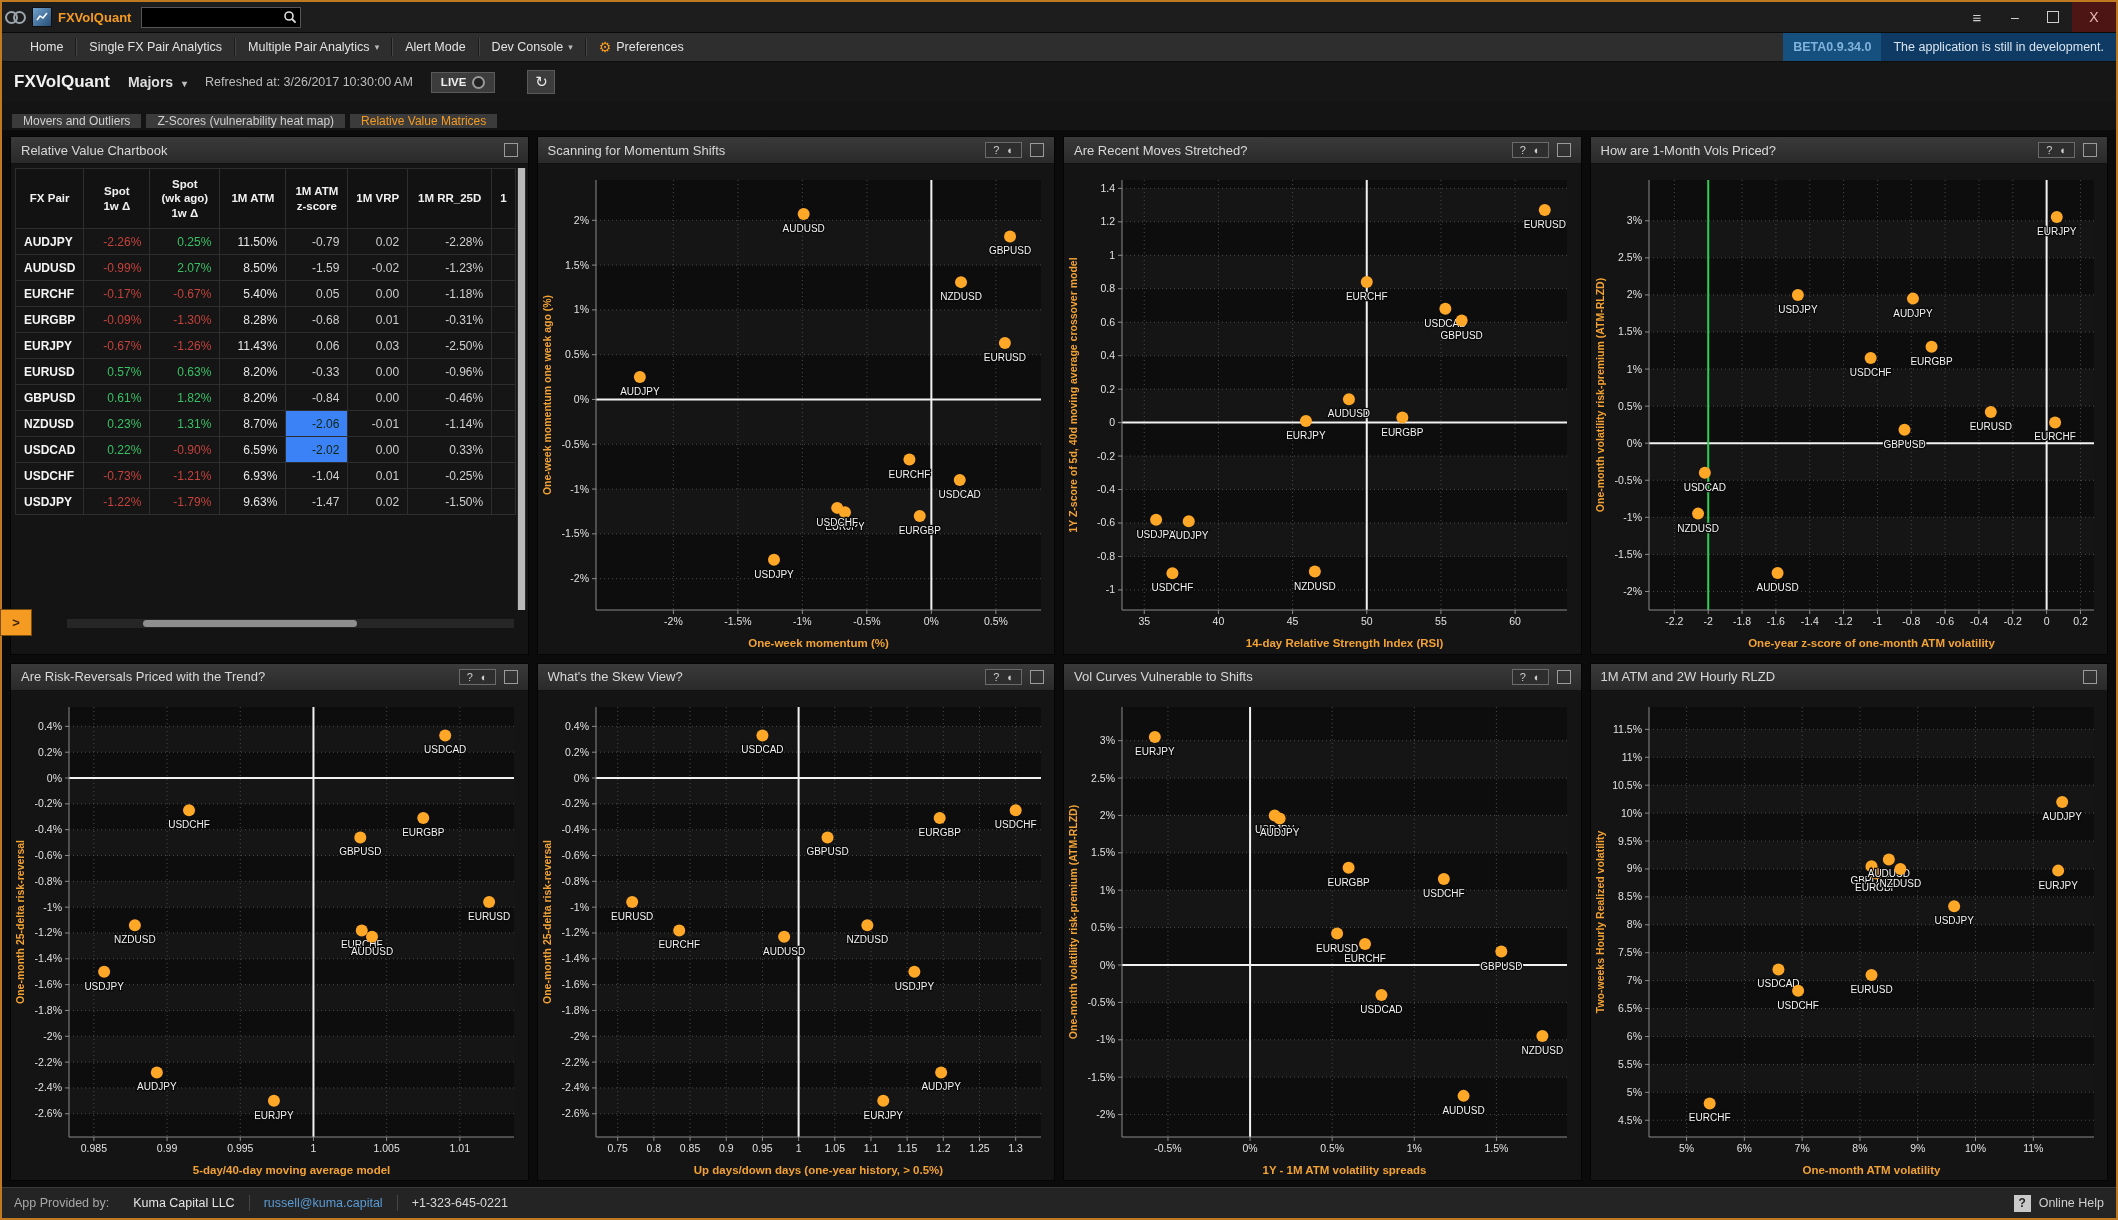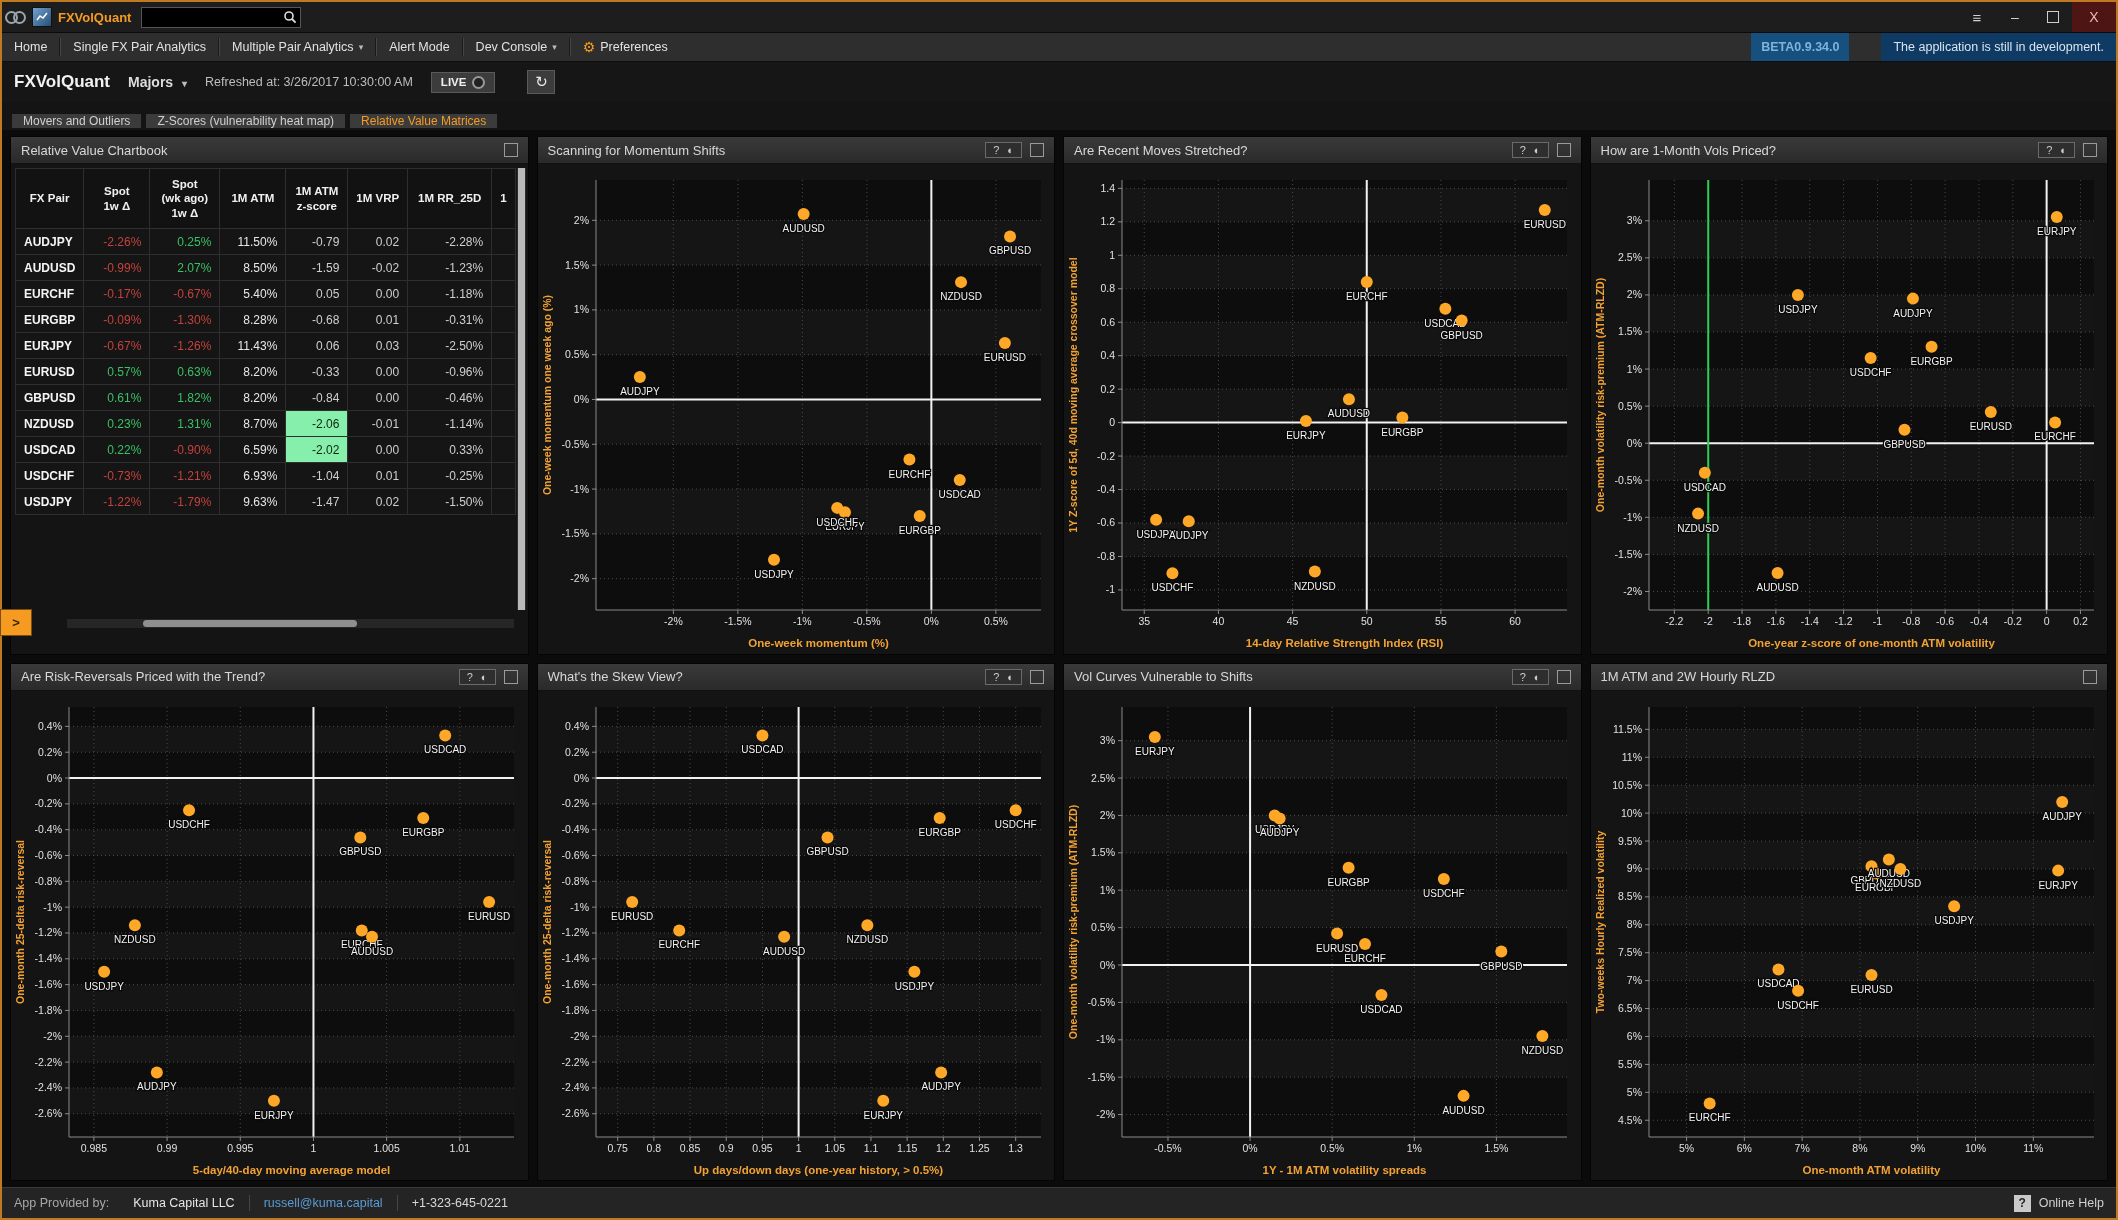--- a/index.html
+++ b/index.html
@@ -17,28 +17,28 @@
   .search-box input{position:absolute;inset:0;background:transparent;border:none;outline:none;color:#ddd;font-size:12px;padding:0 22px 0 6px;width:100%;box-sizing:border-box;}
   .search-glass{position:absolute;right:3px;top:2px;}
   .tb-spacer{flex:1;}
   .winbtn{width:38px;height:100%;display:flex;align-items:center;justify-content:center;color:#cfcfcf;font-size:14px;}
   .winbtn.close{background:#4E1515;color:#e8b8b8;width:44px;}
   .hamburger{letter-spacing:0;font-size:15px;color:#cfcfcf;}
   .maxbox{width:10px;height:10px;border:1px solid #cfcfcf;display:inline-block;}
 
   
   .menubar{height:28px;background:#2E2E2E;display:flex;align-items:stretch;flex:0 0 auto;border-bottom:1px solid #0e0e0e;}
-  #menu-items{display:flex;align-items:stretch;}
+  #menu-items{display:flex;align-items:stretch;padding-left:16px;}
   .menu-item{display:flex;align-items:center;padding:0 12px;color:#E2E2E2;font-size:12.5px;cursor:default;white-space:nowrap;}
   .menu-sep{width:1px;background:#1a1a1a;border-right:1px solid #454545;margin:5px 0;}
   .menu-arrow{font-size:9px;color:#bbb;margin-left:5px;}
   .gear{color:#F59B22;font-size:14px;margin-right:5px;}
   .mb-spacer{flex:1;}
   .beta-badge{background:#16507E;display:flex;align-items:center;padding:0 10px;color:#7FB3DC;font-size:12.5px;font-weight:bold;gap:0;}
-  .dev-msg{background:#0E3A63;display:flex;align-items:center;padding:0 12px;color:#D9E4EE;font-size:12.5px;margin-left:32px;}
+  .dev-msg{background:#0E3A63;display:flex;align-items:center;padding:0 12px;color:#D9E4EE;font-size:12.5px;}
 
   
   .pageheader{height:40px;display:flex;align-items:center;background:#161616;flex:0 0 auto;padding-left:12px;gap:18px;}
   .ph-title{color:#F2F2F2;font-size:17px;font-weight:bold;}
   .ph-sel{color:#DDD;font-size:14px;font-weight:bold;}
   .ph-sel .menu-arrow{font-size:10px;}
   .ph-refreshed{color:#BDBDBD;font-size:12.5px;}
   .live-btn{background:#3C3C3C;border:1px solid #5A5A5A;color:#EFEFEF;font-size:11.5px;font-weight:bold;padding:3px 9px;display:flex;align-items:center;gap:6px;}
   .live-dot{width:9px;height:9px;border-radius:50%;border:2px solid #999;background:#222;display:inline-block;}
   .refresh-btn{background:#3C3C3C;border:1px solid #5A5A5A;color:#E8E8E8;font-size:15px;width:26px;height:22px;display:flex;align-items:center;justify-content:center;margin-left:14px;}
@@ -60,21 +60,21 @@
   
   .rv-table{border-collapse:collapse;margin:4px 0 0 4px;table-layout:fixed;}
   .rv-table th,.rv-table td{border:1px solid #2E2E2E;font-size:12px;padding:0 8px;height:26px;box-sizing:border-box;white-space:nowrap;overflow:hidden;}
   .rv-table th{color:#F0F0F0;font-weight:bold;font-size:11.5px;text-align:center;height:60px;vertical-align:middle;background:#121212;line-height:1.25;}
   .rv-table td{text-align:right;background:#151515;}
   .rv-table td.pair{text-align:left;color:#F5F5F5;font-weight:bold;}
   .rv-table td.red{color:#C4423C;}
   .rv-table td.green{color:#39C065;}
   .rv-table td.white{color:#E8E8E8;}
   .rv-table td.plain{color:#CFCFCF;}
-  .rv-table td.hl{background:#86efac;color:#10240F;}
+  .rv-table td.hl{background:#3b82f6;color:#10240F;}
   .vscroll{position:absolute;top:4px;right:2px;width:9px;bottom:44px;background:#2C2C2C;}
   .vscroll .thumb{position:absolute;left:1px;right:1px;top:0;height:100%;background:#B9B9B9;}
   .hscroll{position:absolute;left:56px;right:14px;bottom:26px;height:9px;background:#262626;}
   .hscroll .thumb{position:absolute;top:1px;bottom:1px;left:17%;width:48%;background:#8F8F8F;border-radius:4px;}
   .expand-btn{position:absolute;left:-11px;bottom:18px;width:30px;height:25px;background:#F59B22;color:#3A2500;font-weight:bold;font-size:13px;display:flex;align-items:center;justify-content:center;border:1px solid #7a4e10;}
 
   
   .footer{height:30px;flex:0 0 auto;background:#242424;border-top:1px solid #3A3A3A;display:flex;align-items:center;padding:0 12px;font-size:12.5px;}
   .footer .lbl{color:#A8A8A8;}
   .footer .val{color:#E6E6E6;margin-left:24px;}

